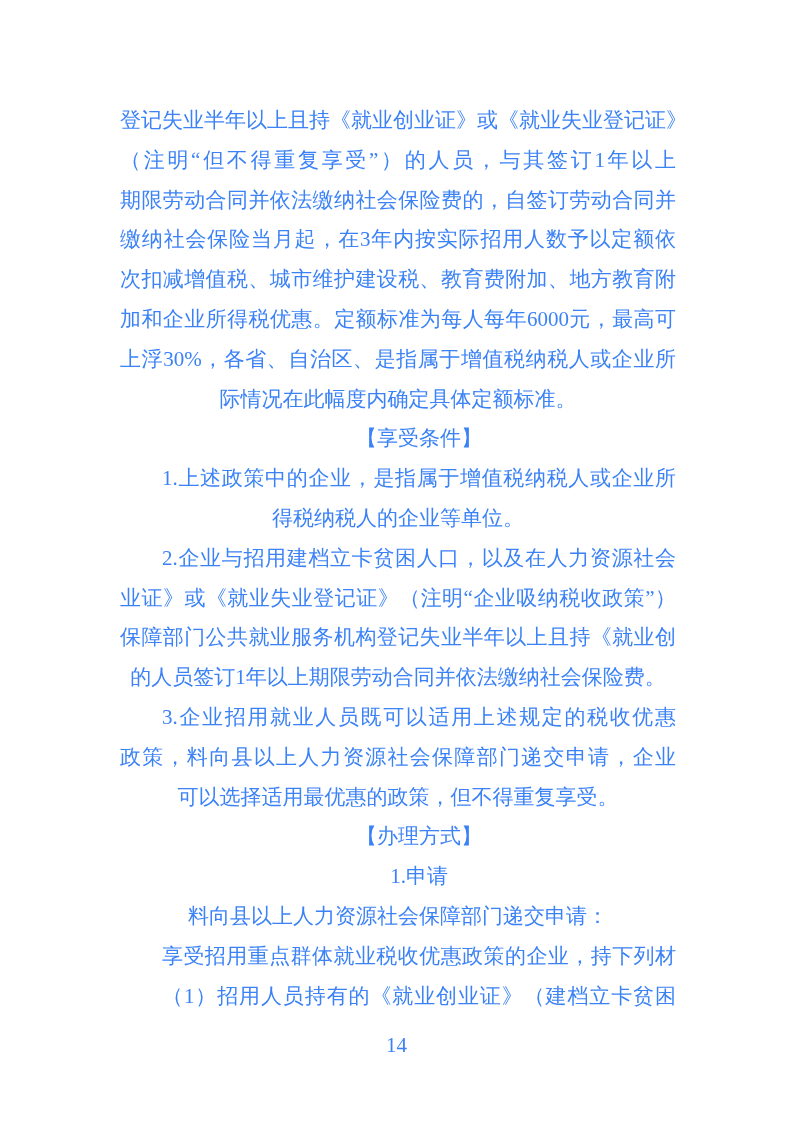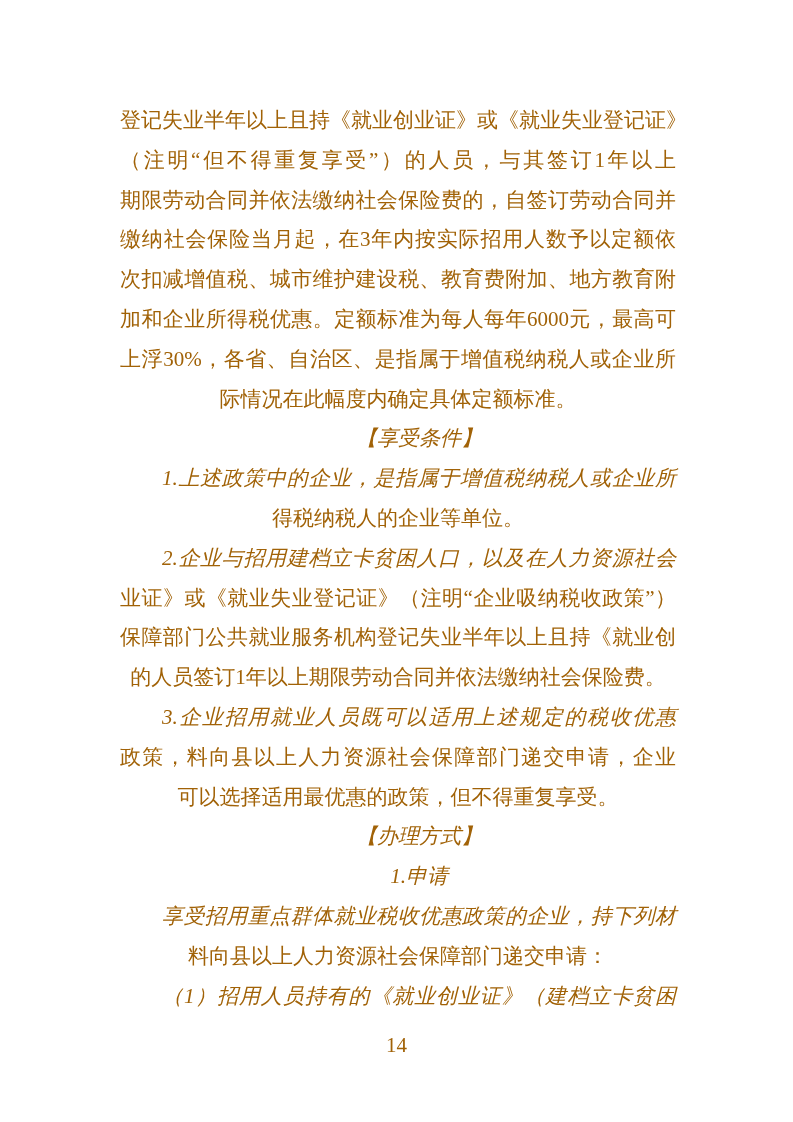--- a/index.html
+++ b/index.html
@@ -5,21 +5,21 @@
   html, body {
     margin: 0;
     padding: 0;
     background: #ffffff;
   }
   .page {
     position: relative;
     width: 793px;
     height: 1122px;
     background: #ffffff;
-    color: #a16207;
+    color: #3b82f6;
     font-family: "Liberation Serif", "DejaVu Serif", serif;
     overflow: hidden;
   }
   .text-block {
     position: absolute;
     left: 120px;
     top: 101px;
     width: 556px;
   }
   .line {
@@ -30,21 +30,20 @@
     text-align: justify;
     text-align-last: justify;
     font-weight: 400;
   }
   .line.end {
     text-align: center;
     text-align-last: auto;
   }
   .line.indent {
     text-indent: 2em;
-    font-style: italic;
   }
   .page-number {
     position: absolute;
     top: 1035px;
     left: 0;
     width: 100%;
     text-align: center;
     font-size: 21px;
     line-height: 20px;
   }
@@ -67,18 +66,18 @@
     <div class="line end">得税纳税人的企业等单位。</div>
     <div class="line indent">2.企业与招用建档立卡贫困人口，以及在人力资源社会</div>
     <div class="line">业证》或《就业失业登记证》（注明“企业吸纳税收政策”）</div>
     <div class="line">保障部门公共就业服务机构登记失业半年以上且持《就业创</div>
     <div class="line end">的人员签订1年以上期限劳动合同并依法缴纳社会保险费。</div>
     <div class="line indent">3.企业招用就业人员既可以适用上述规定的税收优惠</div>
     <div class="line">政策，料向县以上人力资源社会保障部门递交申请，企业</div>
     <div class="line end">可以选择适用最优惠的政策，但不得重复享受。</div>
     <div class="line indent end">【办理方式】</div>
     <div class="line indent end">1.申请</div>
+    <div class="line end">料向县以上人力资源社会保障部门递交申请：</div>
     <div class="line indent">享受招用重点群体就业税收优惠政策的企业，持下列材</div>
-    <div class="line end">料向县以上人力资源社会保障部门递交申请：</div>
     <div class="line indent">（1）招用人员持有的《就业创业证》（建档立卡贫困</div>
   </div>
   <div class="page-number">14</div>
 </div>
 
 </body></html>

